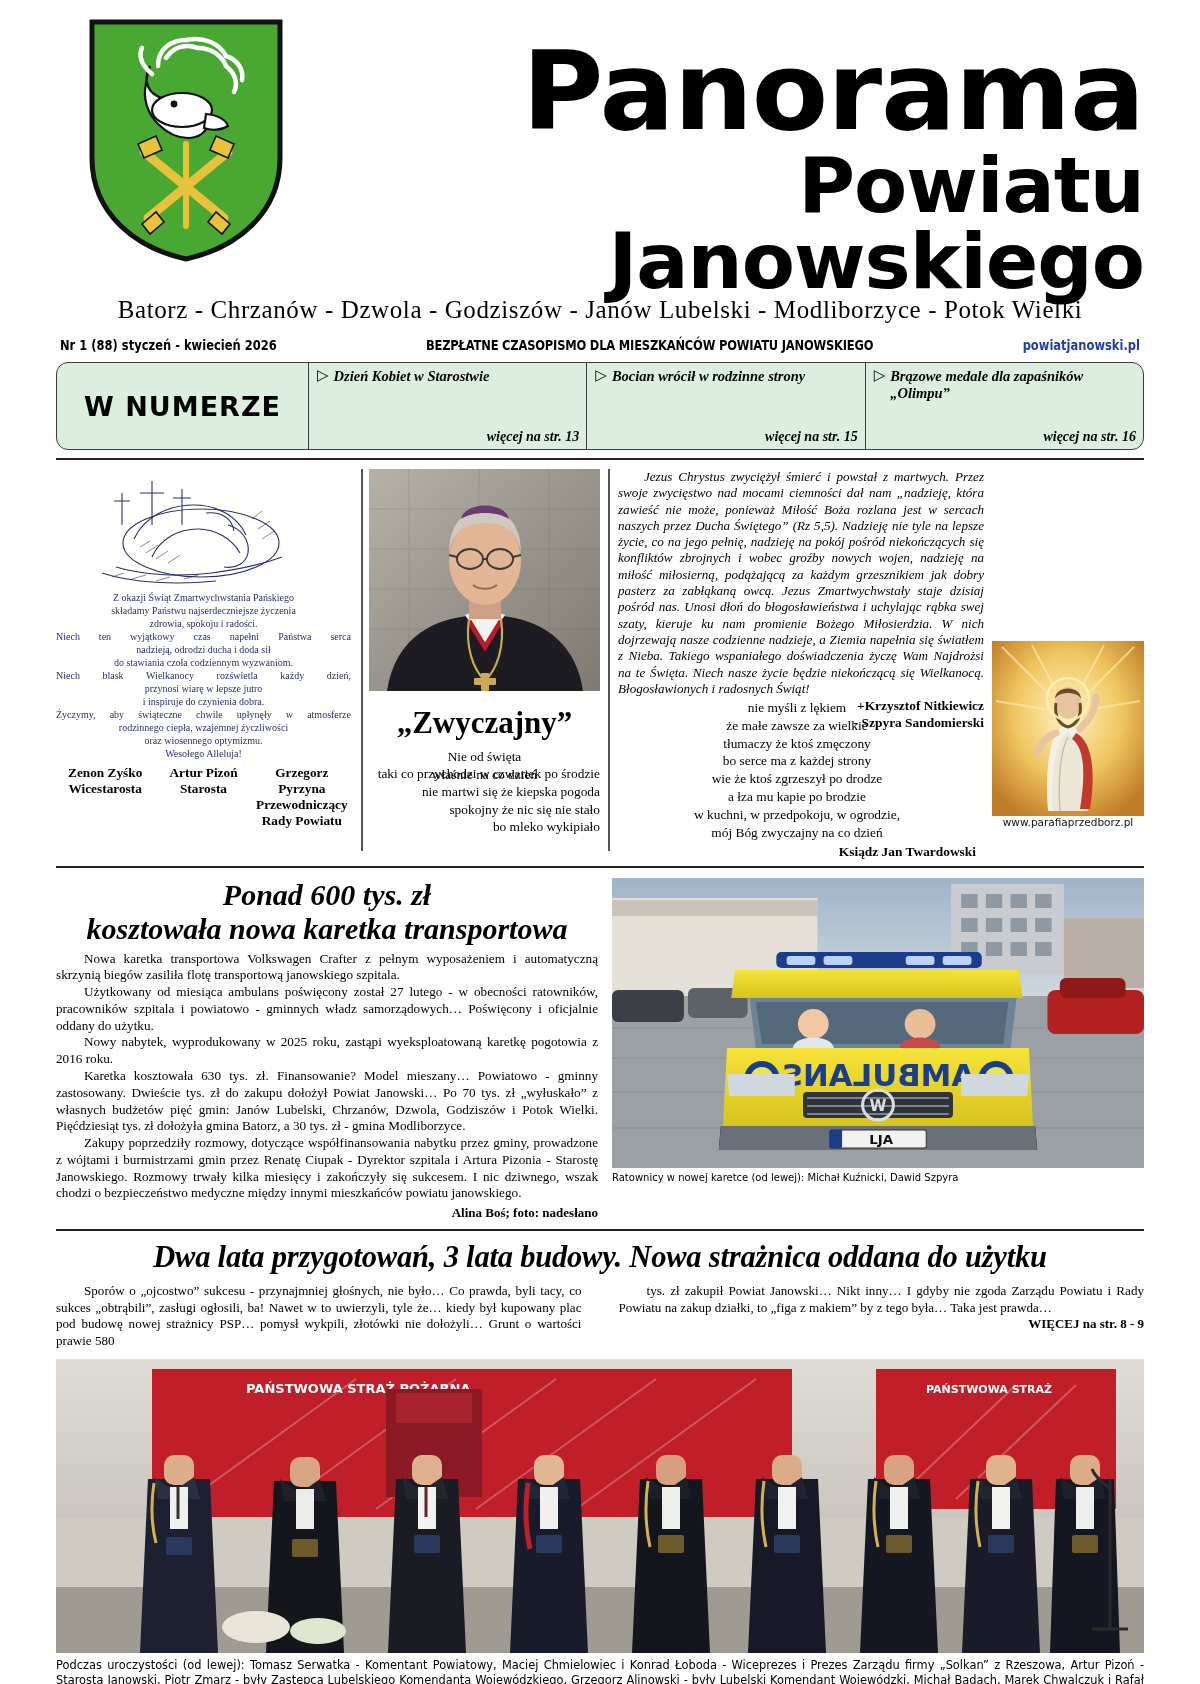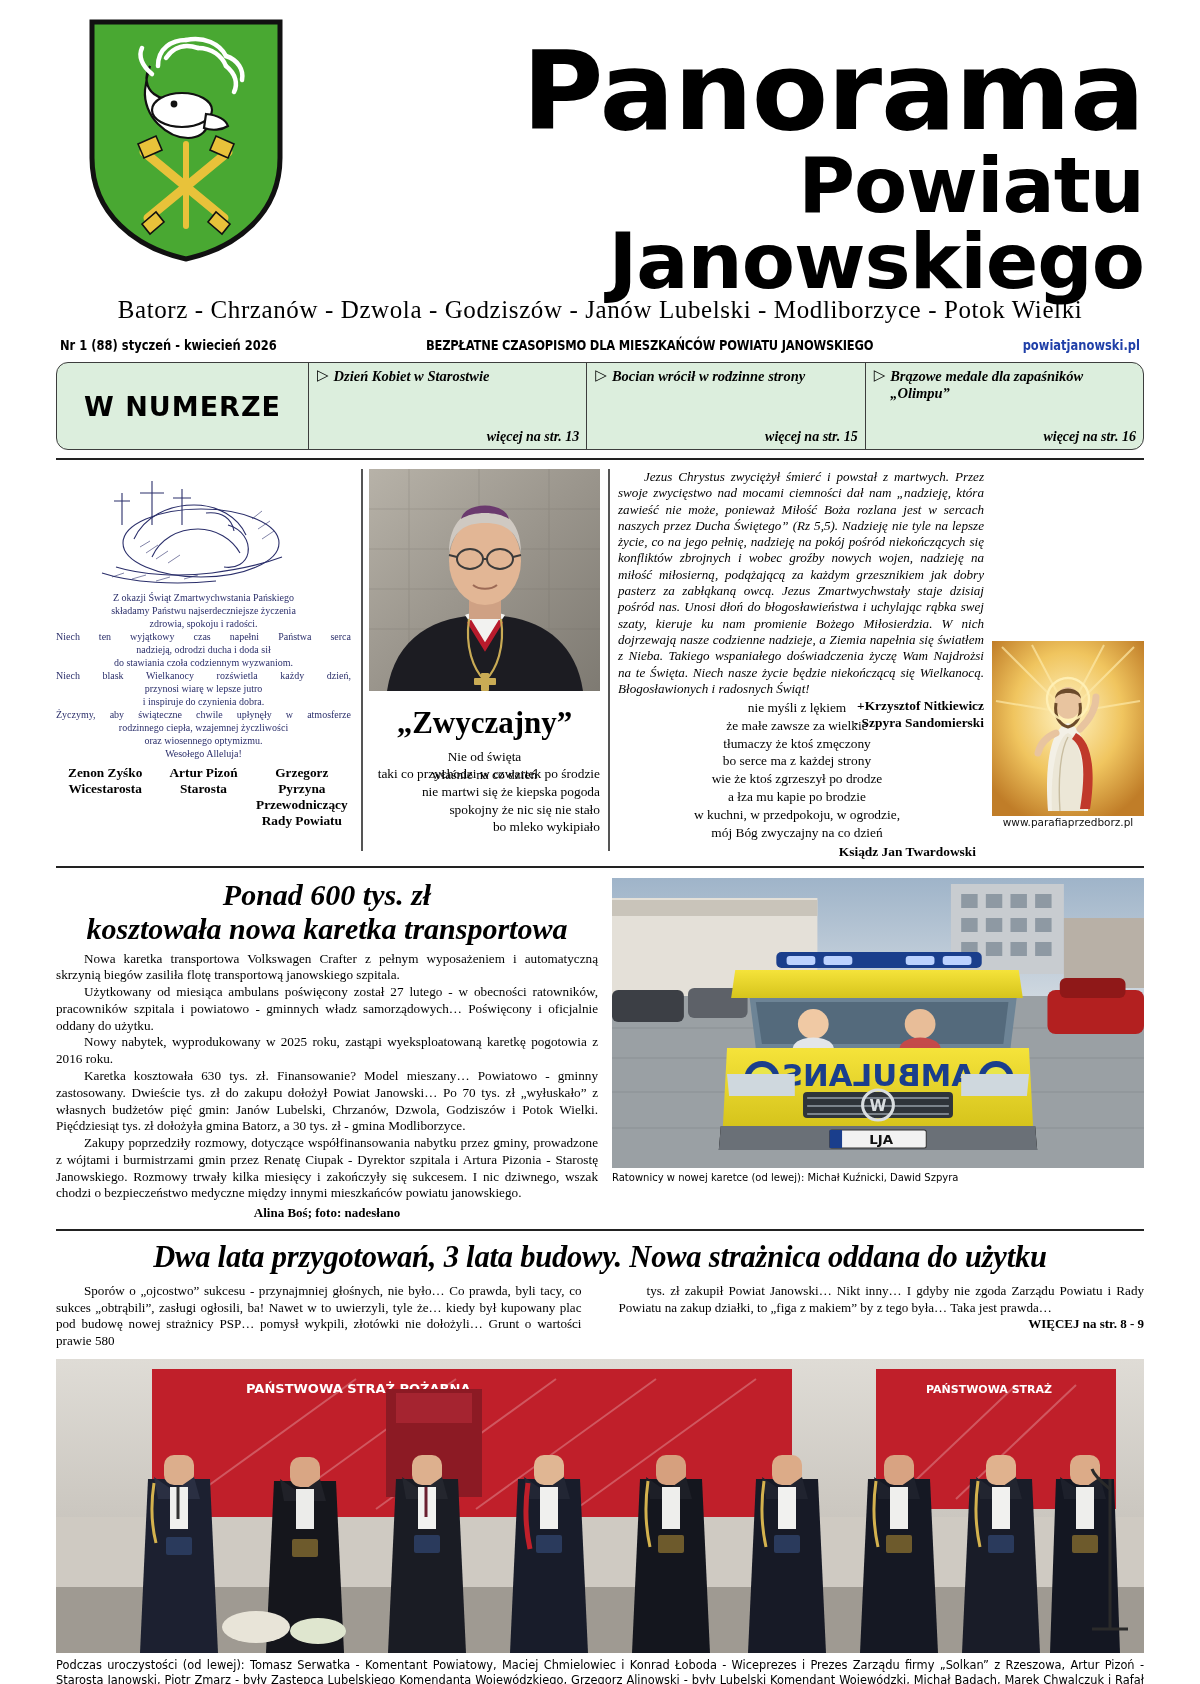--- a/index.html
+++ b/index.html
@@ -175,21 +175,21 @@
     font-style:italic; font-weight:bold;
     font-size:30px; line-height:1.12;
     text-align:center;
   }
   .amb-body {
     font-family:"Liberation Serif", serif;
     font-size:13.2px; line-height:1.27;
     text-align:justify; margin-top:5px;
   }
   .amb-body p { margin:0; text-indent:28px; }
-  .amb-byline { text-align:center; font-weight:bold; font-size:13px; margin-top:3px;}
+  .amb-byline { text-align:right; font-weight:bold; font-size:13px; margin-top:3px;}
   .amb-photo { width:100%; height:290px; position:relative; overflow:hidden; background:#7c848c; }
   .amb-cap {
     font-family:"DejaVu Sans", sans-serif;
     font-size:10px; margin-top:4px; line-height:1.2;
   }
 
   
   .fire-h {
     font-family:"Liberation Serif", serif;
     font-style:italic; font-weight:bold;

